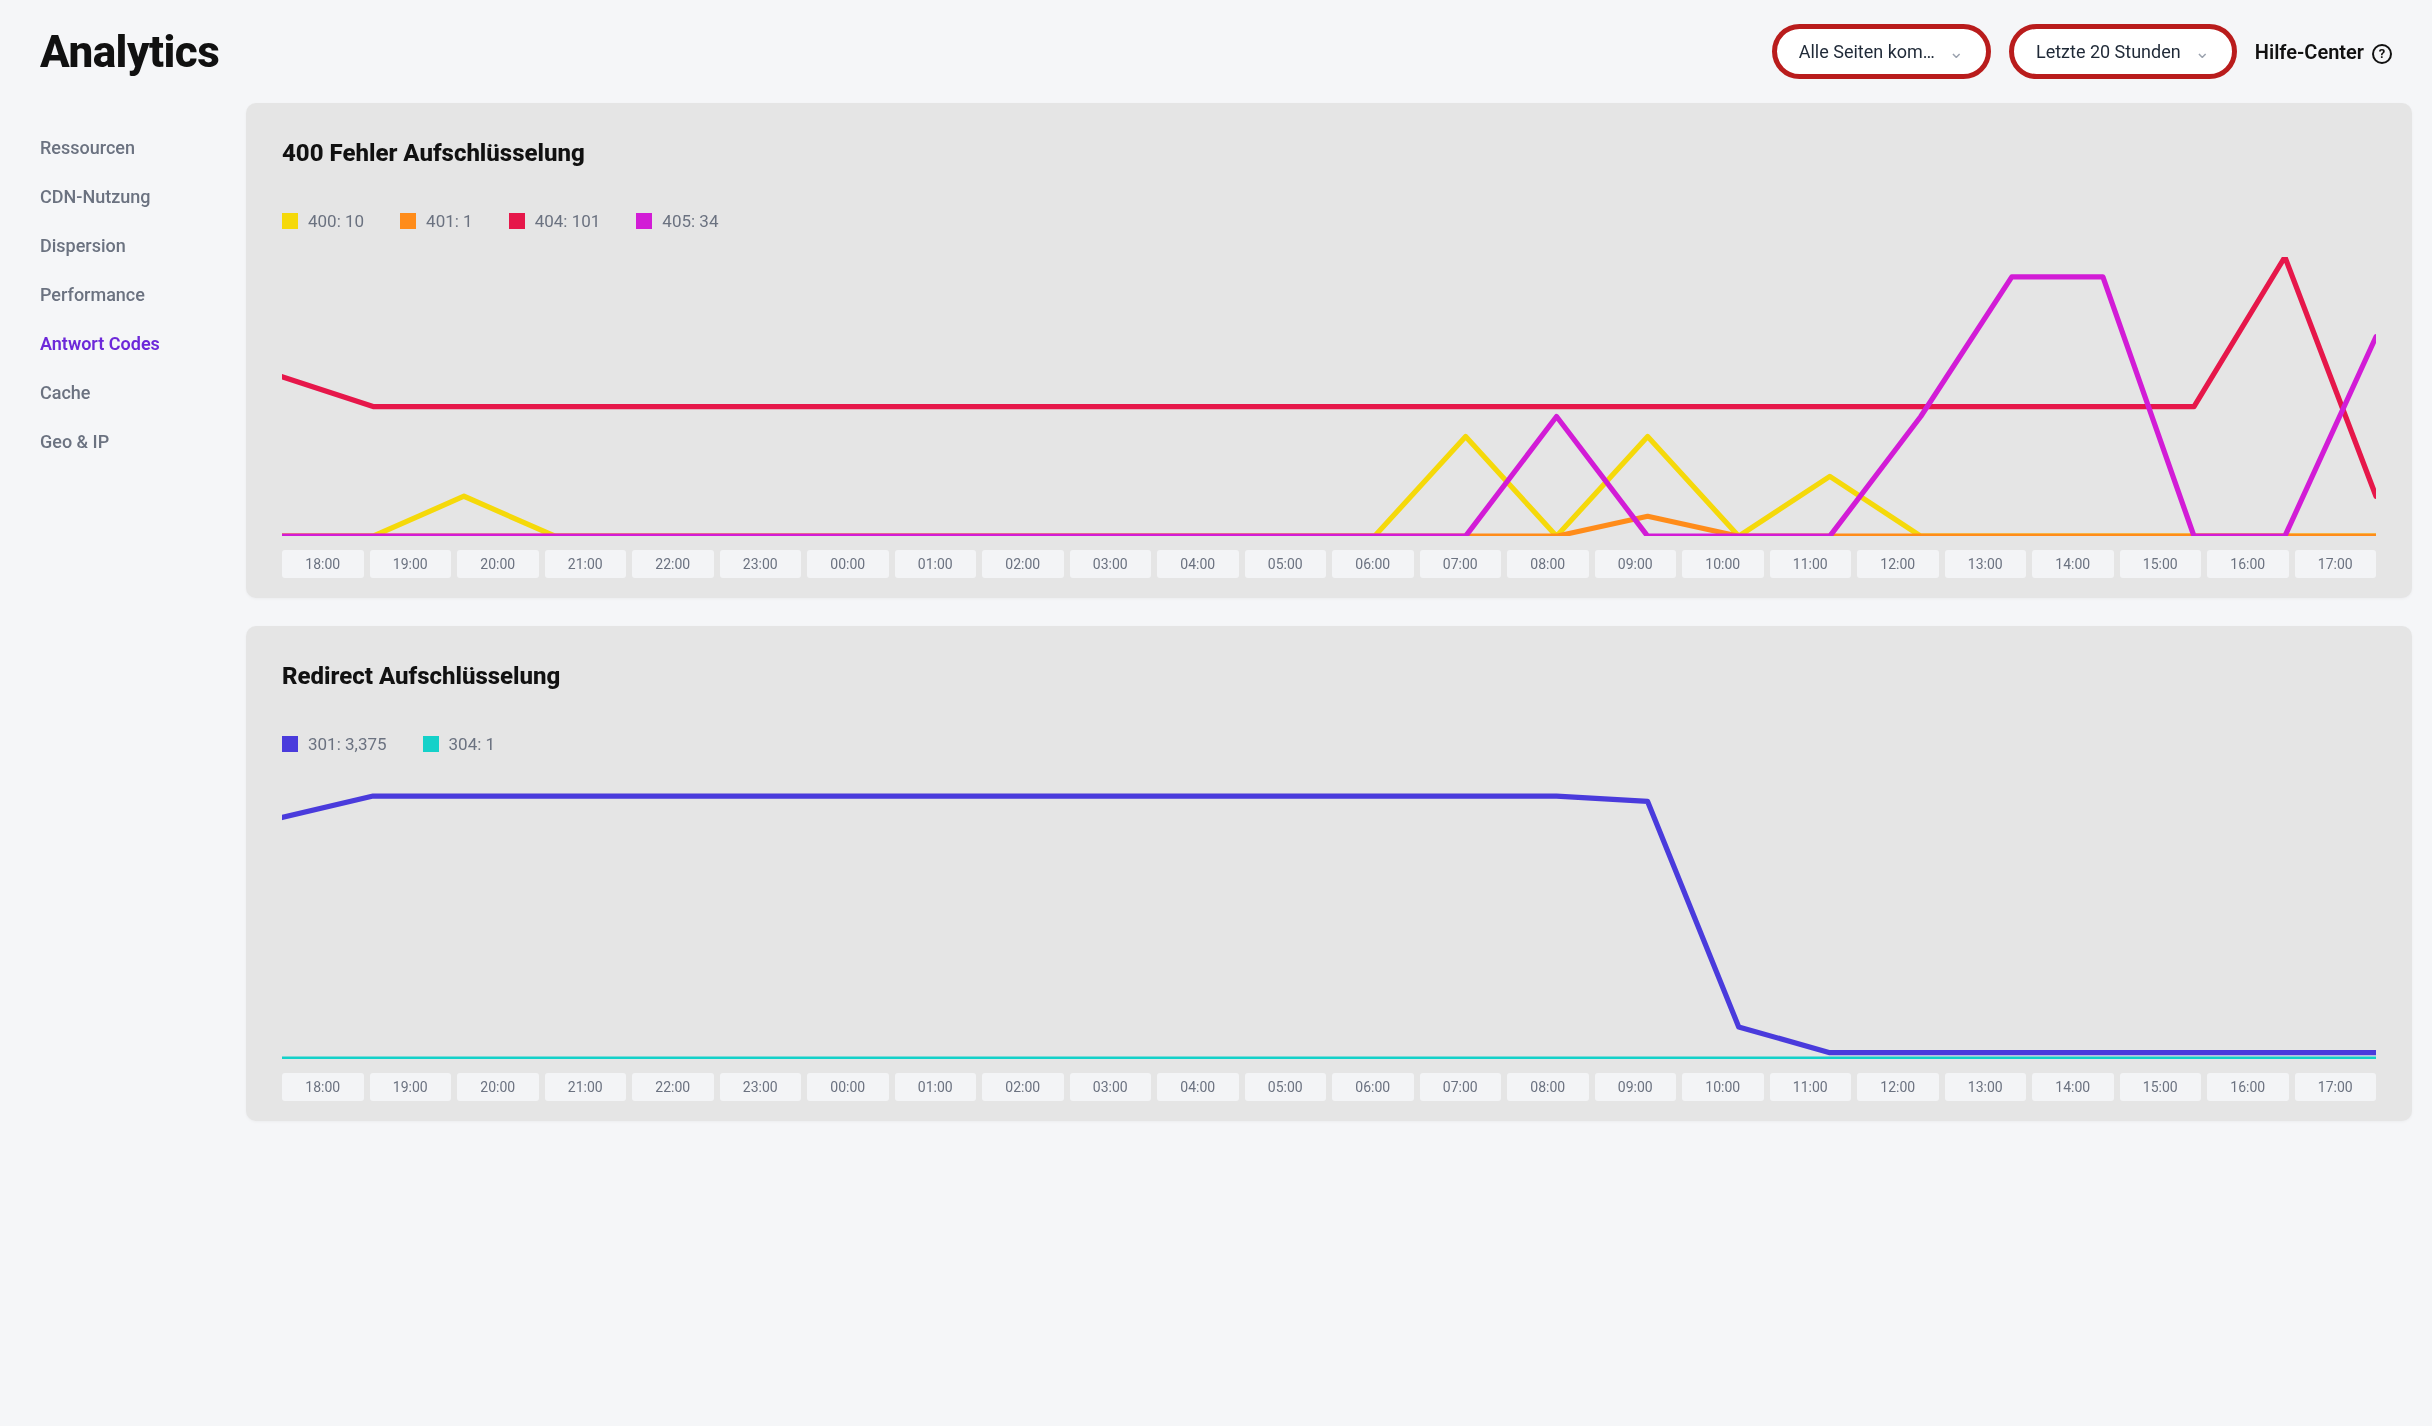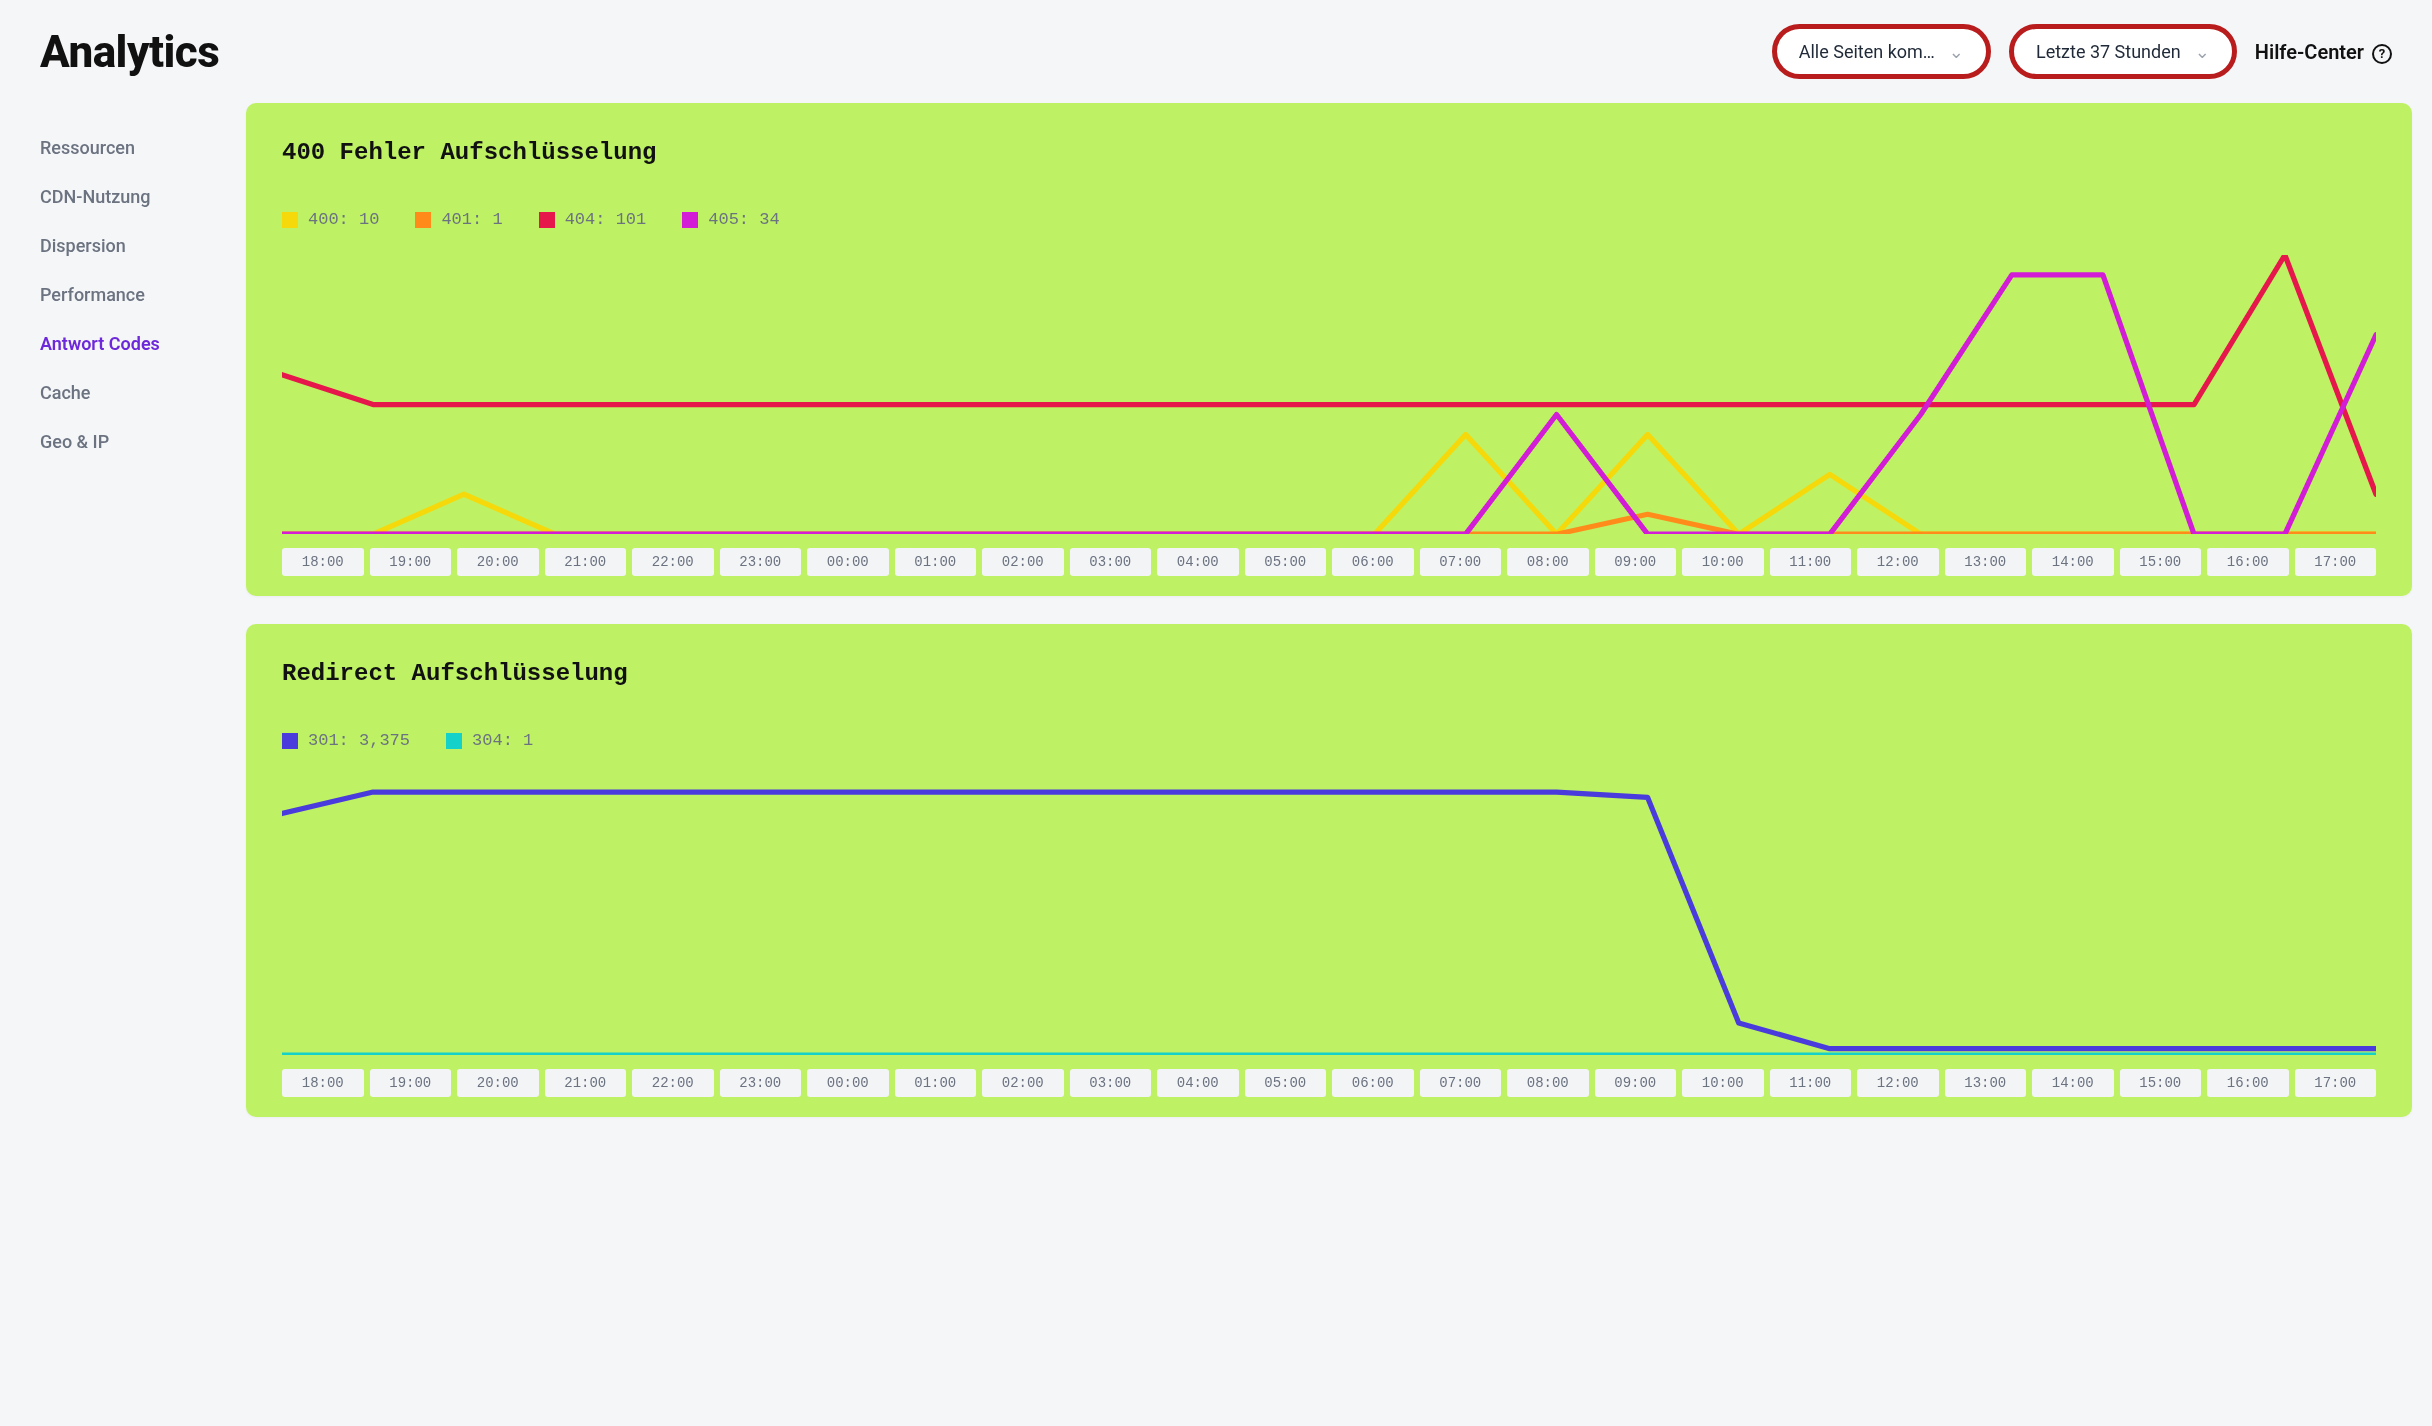--- a/index.html
+++ b/index.html
@@ -82,26 +82,25 @@
     color: #6d28d9;
     font-weight: 600;
   }
   .main {
     flex: 1;
     display: flex;
     flex-direction: column;
     gap: 28px;
   }
   .card {
-    background: #bef264;
+    background: #e5e5e5;
     border-radius: 10px;
     box-shadow: 0 1px 3px rgba(0,0,0,0.04);
     padding: 36px 36px 20px 36px;
     position: relative;
-    font-family: Liberation Mono, monospace;
   }
   .card-title {
     font-size: 24px;
     font-weight: 800;
     color: #111;
     margin-bottom: 44px;
   }
   .legend {
     display: flex;
     gap: 36px;
@@ -147,21 +146,21 @@
 <body>
 
 <div class="header">
   <h1 class="page-title">Analytics</h1>
   <div class="header-controls">
     <div class="dropdown">
       <span>Alle Seiten kom…</span>
       <span class="chev">⌄</span>
     </div>
     <div class="dropdown">
-      <span>Letzte 37 Stunden</span>
+      <span>Letzte 20 Stunden</span>
       <span class="chev">⌄</span>
     </div>
     <div class="help-link">
       <span>Hilfe-Center</span>
       <span class="help-icon">?</span>
     </div>
   </div>
 </div>
 
 <div class="layout">

